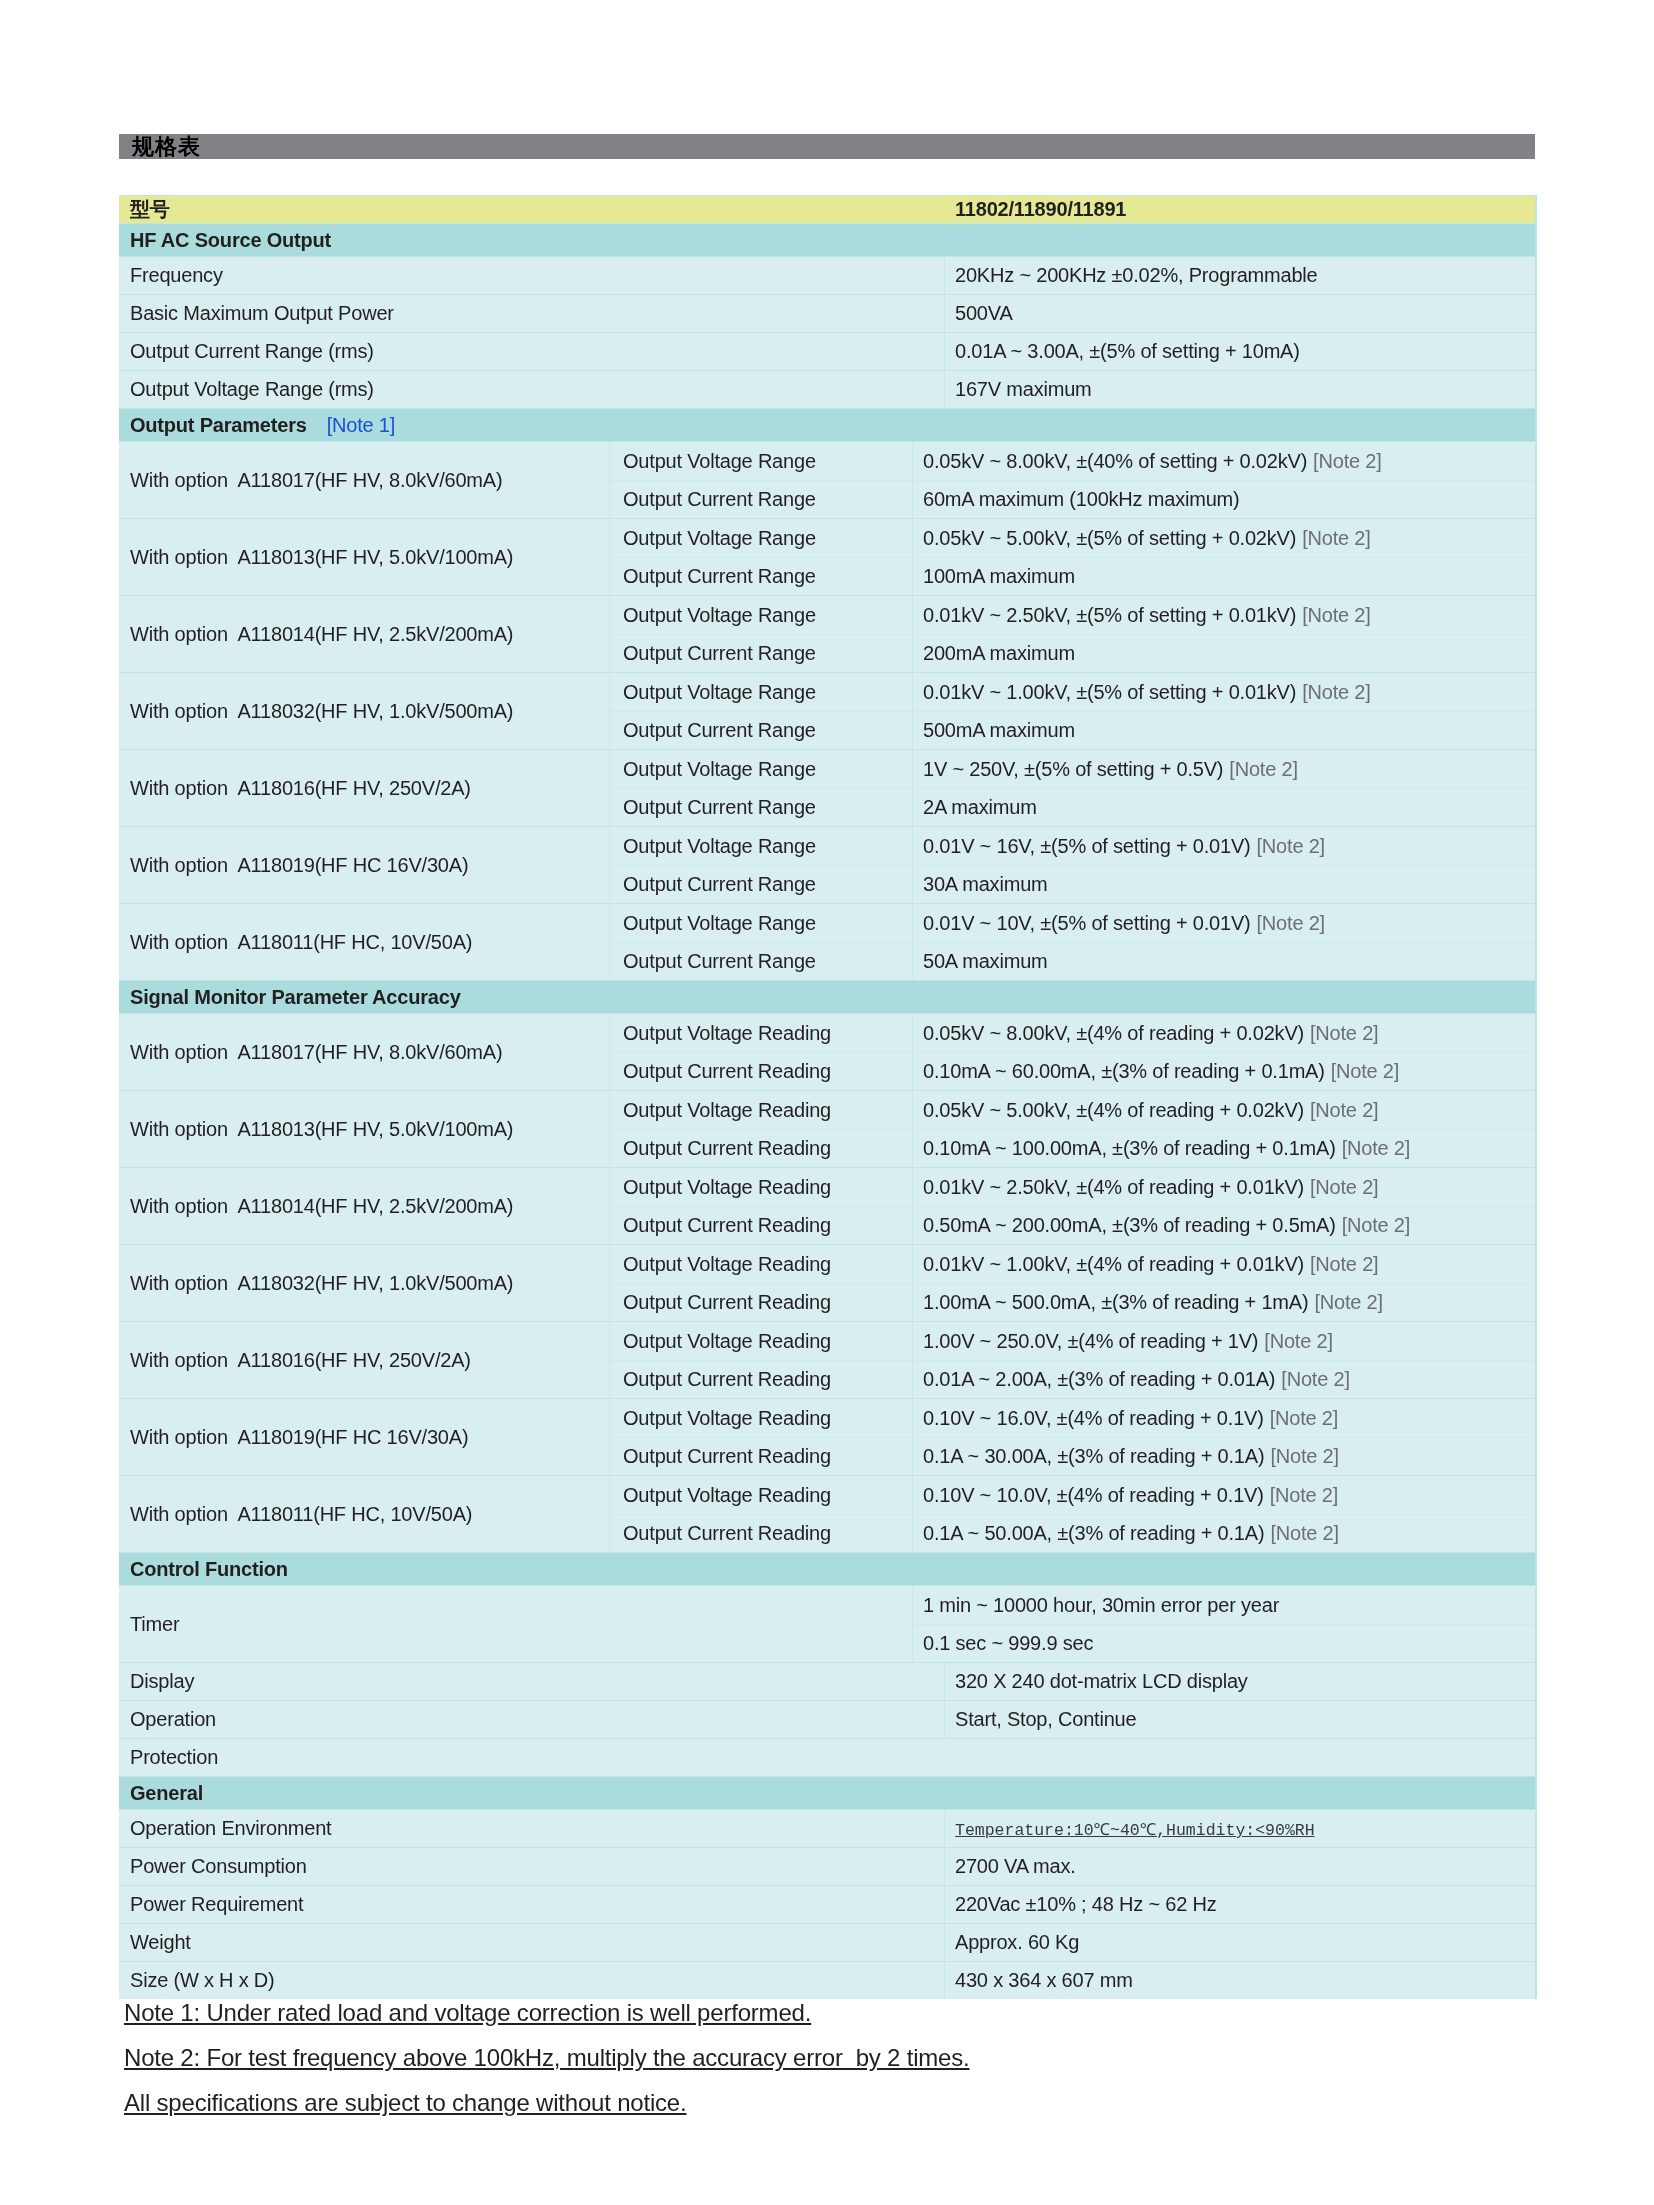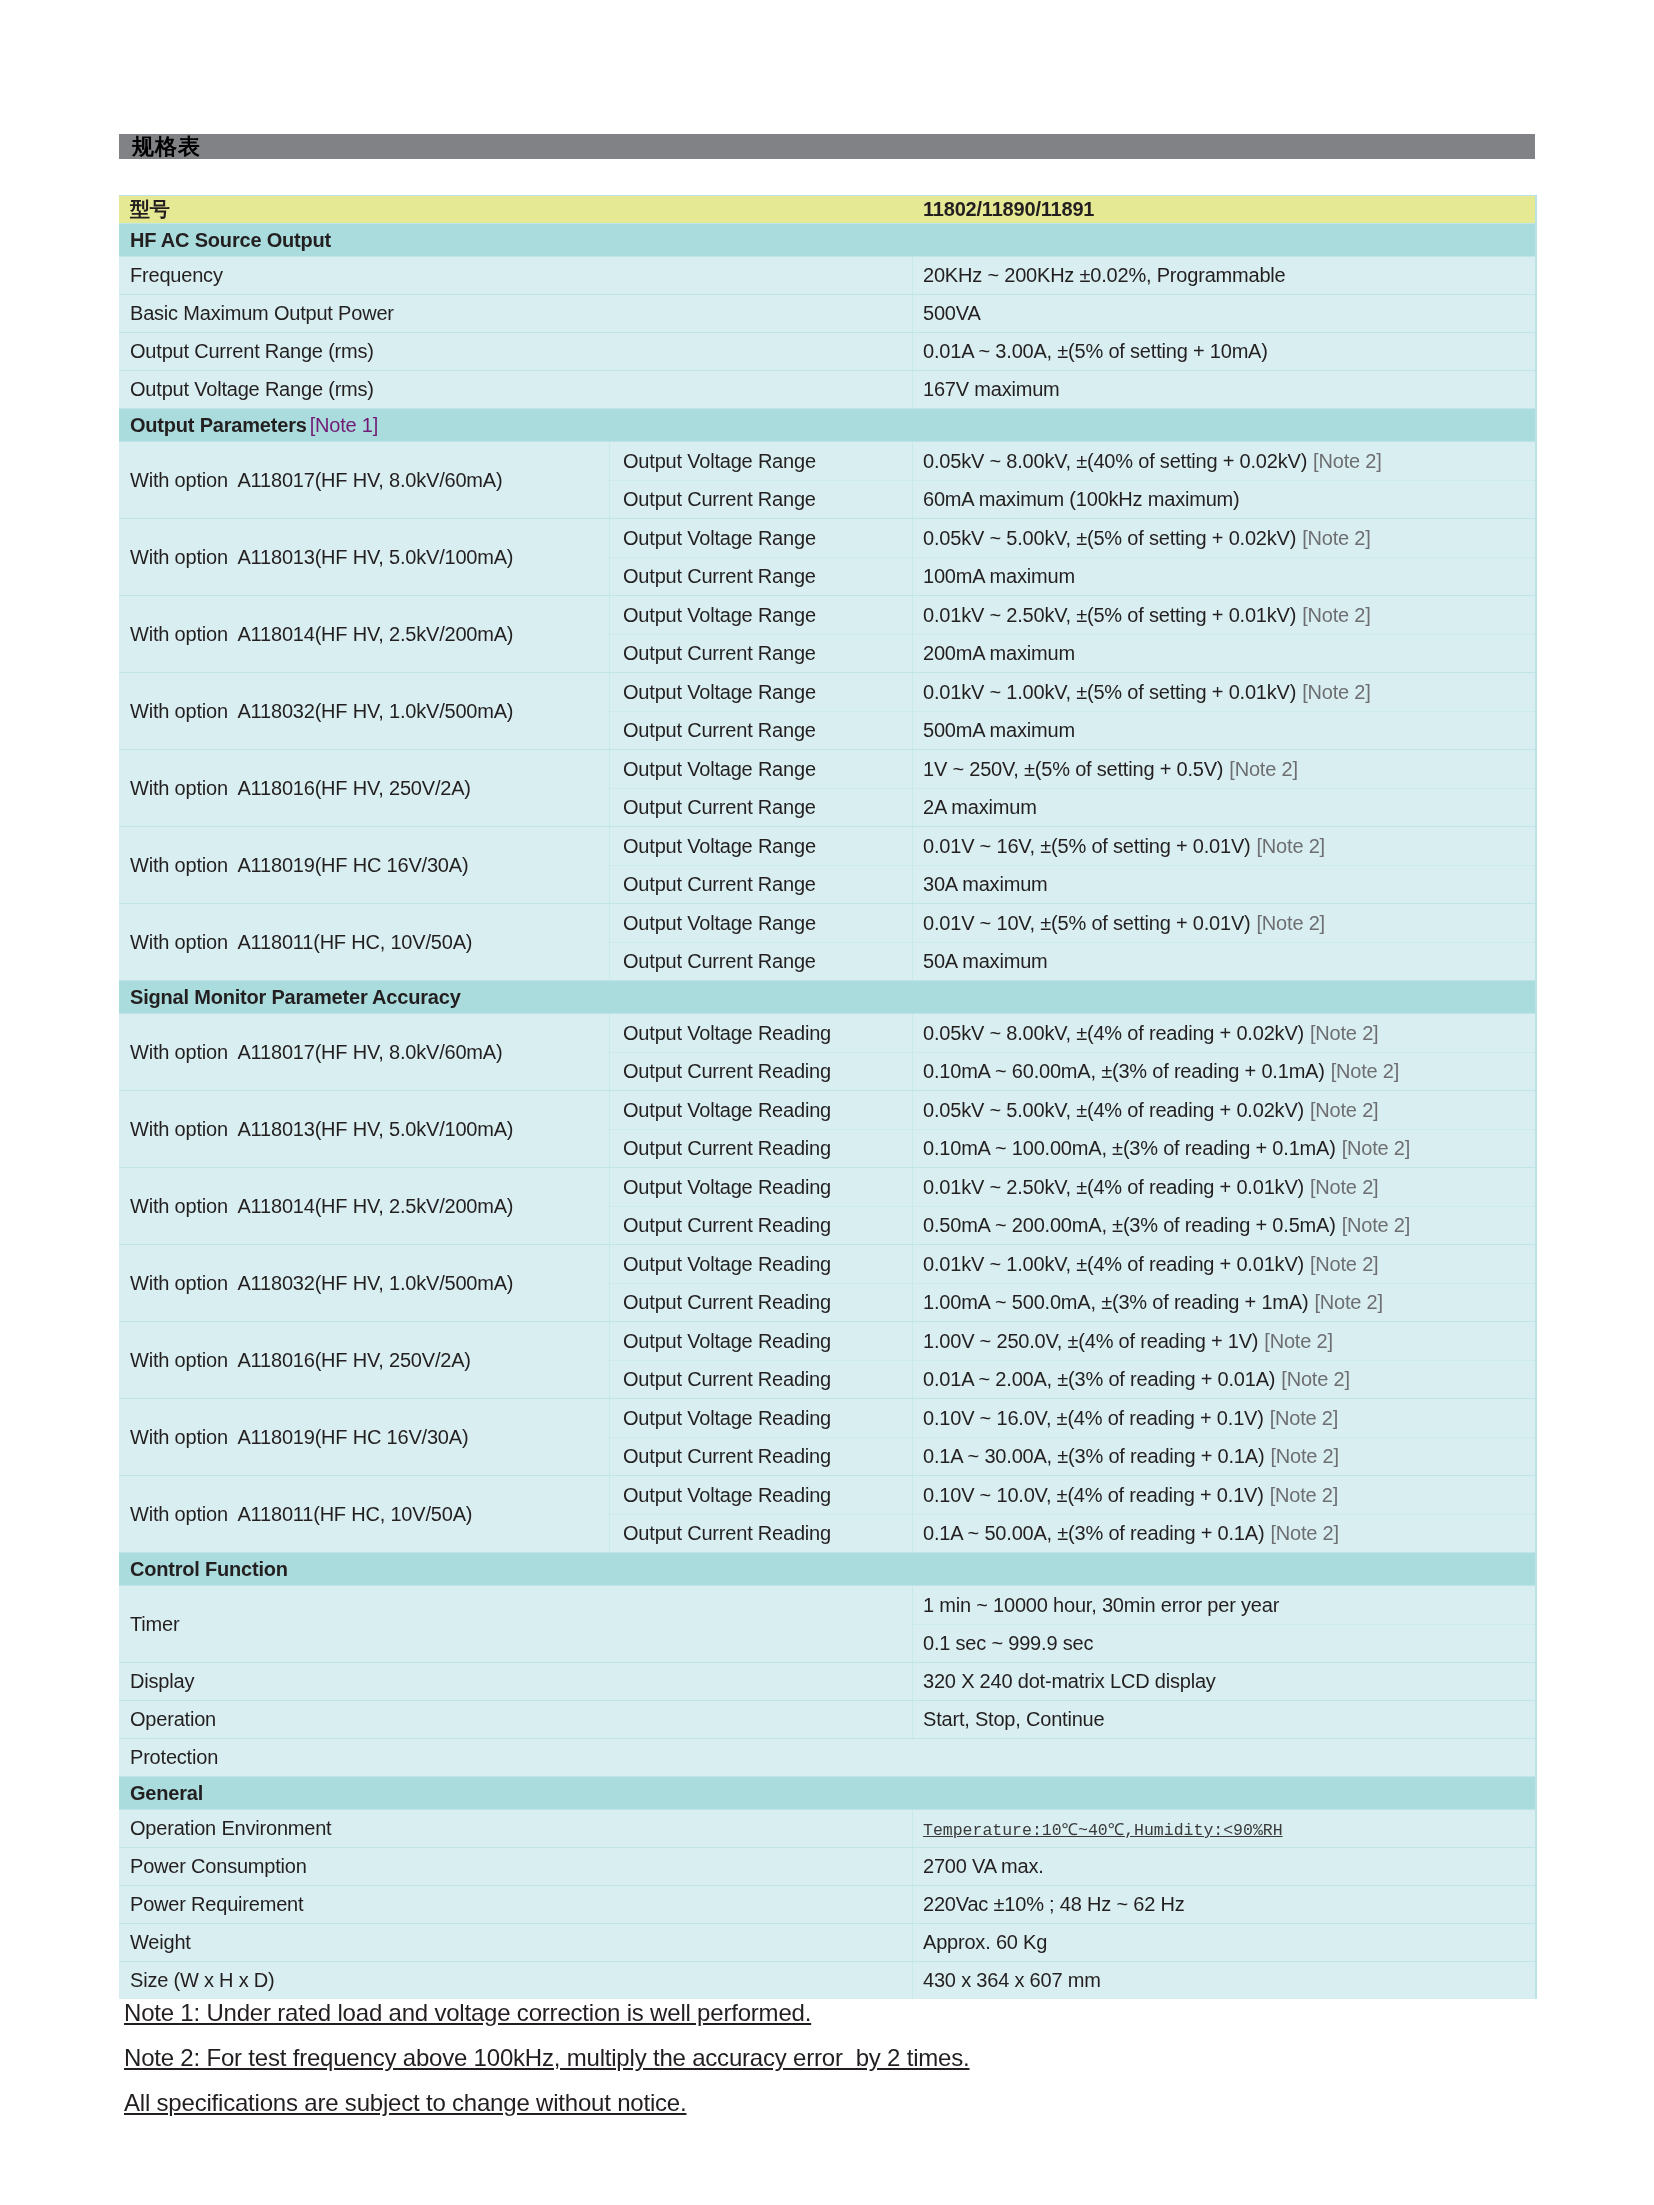--- a/index.html
+++ b/index.html
@@ -12,34 +12,34 @@
     position:absolute;left:119px;top:134px;width:1416px;height:25px;
     background:#808285;color:#000000;display:flex;align-items:center;
     box-sizing:border-box;padding-left:13px;font-size:22px;font-weight:700;
     letter-spacing:1px;
   }
   .spec-table{
     position:absolute;left:119px;top:195px;width:1418px;
     background:#d9eef0;border-top:1.5px solid #b9e3e5;border-right:2.5px solid #b9e3e5;
     box-sizing:border-box;
   }
-  .row{display:flex;height:38px;box-sizing:border-box;border-top:1.5px solid #bfe5e7;background:#d9eef0;}
+  .row{display:flex;height:38px;box-sizing:border-box;border-top:1.5px solid #bfe5e7;background:#d9eef0;gap:32px;}
   .cell{display:flex;align-items:center;box-sizing:border-box;white-space:pre-wrap;}
   .lbl-wide{width:793px;padding-left:11px;}
   .val{flex:1;padding-left:10px;border-left:1.5px solid #c9e8ea;}
   .note{color:#6d6e71;margin-left:6px;white-space:pre;}
   .model-row{height:27px;background:#e5e994;border-top:none;}
   .model-row .lbl-wide{font-weight:700;}
   .model-row .val{font-weight:700;border-left-color:transparent;}
   .sec-header{
     height:33px;background:#aadcdd;display:flex;align-items:center;
     box-sizing:border-box;padding-left:11px;border-top:1.5px solid #bfe5e7;
   }
   .sec-title{font-weight:700;white-space:pre-wrap;}
-  .sec-note{color:#701a75;margin-left:3px;white-space:pre;}
+  .sec-note{color:#1d4ed8;margin-left:20px;white-space:pre;}
   .group{display:flex;box-sizing:border-box;border-top:1.5px solid #bfe5e7;background:#d9eef0;}
   .glbl{width:490px;padding-left:11px;display:flex;align-items:center;box-sizing:border-box;white-space:pre-wrap;}
   .glbl.wide{width:793px;}
   .gright{flex:1;display:flex;flex-direction:column;border-left:1.5px solid #c9e8ea;box-sizing:border-box;}
   .srow{display:flex;height:38px;box-sizing:border-box;}
   .srow + .srow{border-top:1.5px solid #cdeaec;}
   .slbl{width:302px;padding-left:13px;display:flex;align-items:center;box-sizing:border-box;white-space:pre-wrap;}
   .sval{flex:1;padding-left:10px;border-left:1.5px solid #c9e8ea;display:flex;align-items:center;box-sizing:border-box;white-space:pre-wrap;}
   .sval.only{border-left:none;}
   .mono{font-family:"Liberation Mono", monospace;font-size:16.5px;letter-spacing:0;color:#3a3a3a;text-decoration:underline;}

